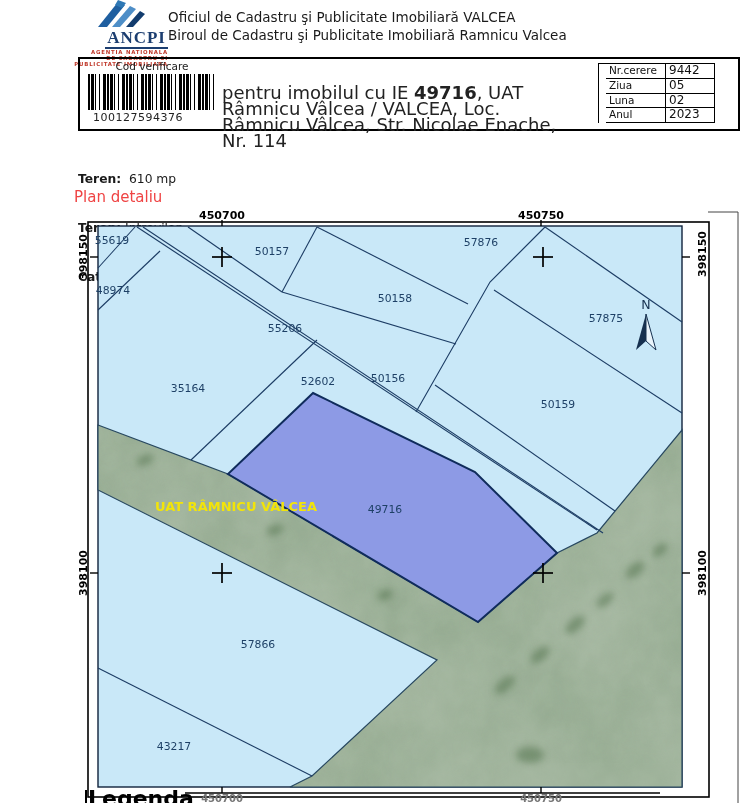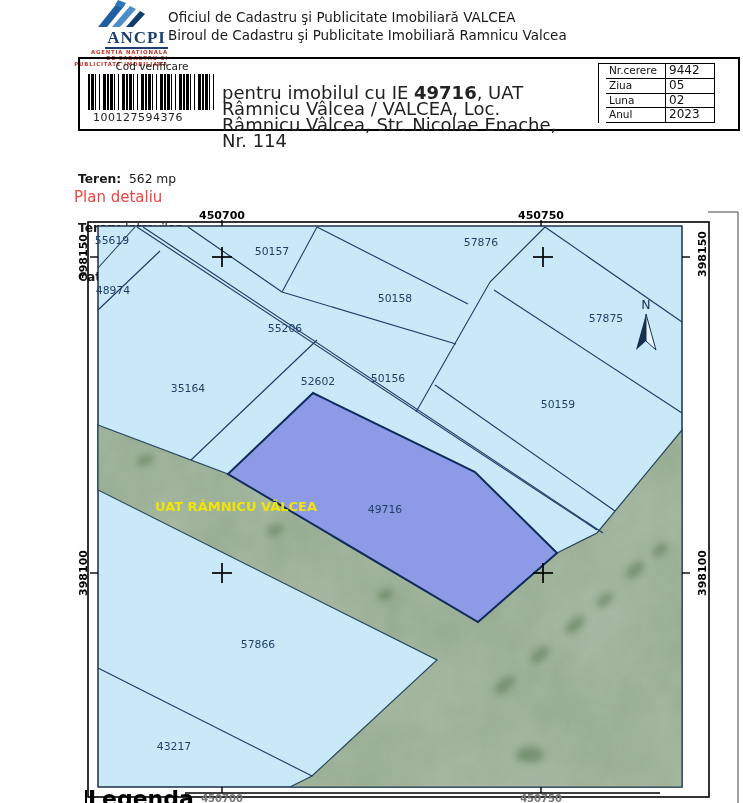--- a/index.html
+++ b/index.html
@@ -80,21 +80,21 @@
       <div class="rt-v">02</div>
     </div>
     <div class="rt-row">
       <div class="rt-l">Anul</div>
       <div class="rt-v">2023</div>
     </div>
   </div>
 </div>
 
 <div class="info">
-  <div><b>Teren:</b><span>  562 mp</span></div>
+  <div><b>Teren:</b><span>  610 mp</span></div>
   <div><b>Teren:</b><span> Intravilan</span></div>
   <div><b>Categoria de folosinta</b><span>(mp): Arabil 801mp</span></div>
 </div>
 <div class="plantitle">Plan detaliu</div>
 
 <svg class="map" width="673" height="598" viewBox="0 0 673 598">
   <defs>
     <clipPath id="gclip">
       <polygon points="28,220 158,269 408,417 487,348 527,328 612,225 612,582 220,582 242,571 367,455 28,285"></polygon>
     </clipPath>

